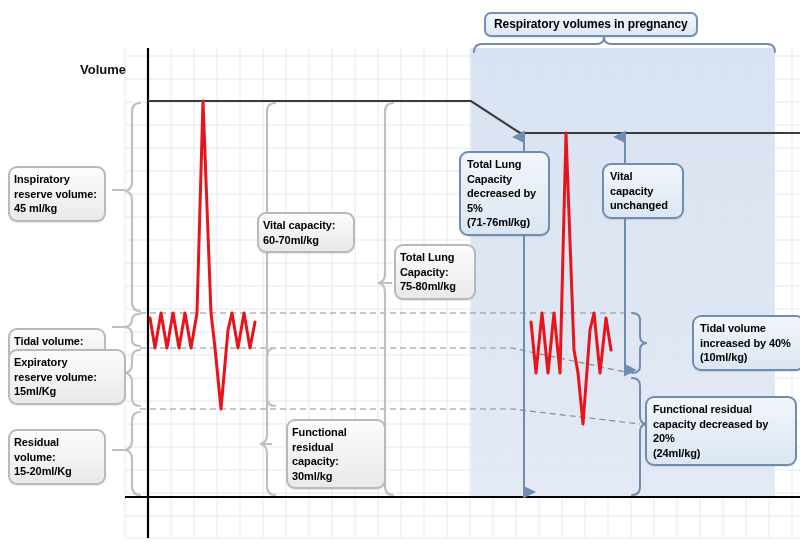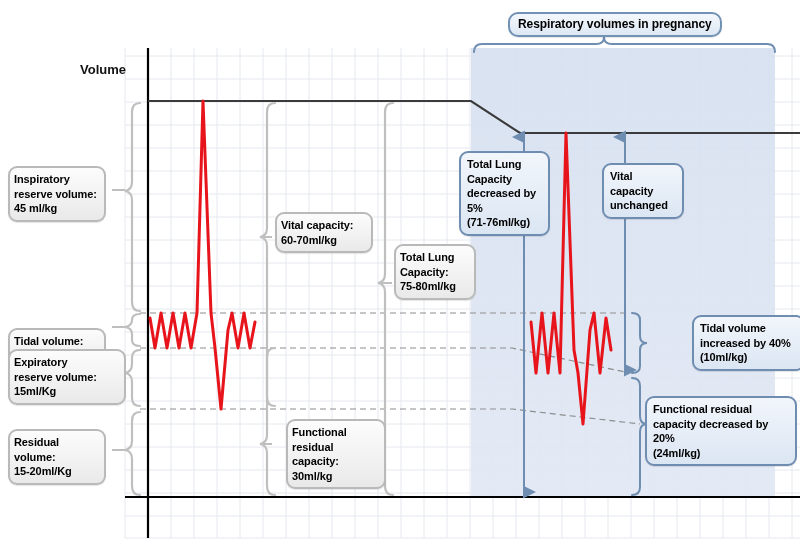--- a/index.html
+++ b/index.html
@@ -206,31 +206,31 @@
          L536,373 L542,313 L548,373 L554,313 L560,373
          L566,133
          L574,350 L578,373
          L583,424
          L590,330 L594,313
          L600,373 L606,318 L611,350"></path>
   </svg>
 
   <div class="axis-label" style="left:80px;top:62px;">Volume</div>
 
-  <div class="bbox title-box" style="left:508px;top:12px;border-radius:10px;">Respiratory volumes in pregnancy</div>
+  <div class="bbox title-box" style="left:484px;top:12px;">Respiratory volumes in pregnancy</div>
 
   <div class="gbox" style="left:8px;top:166px;width:98px;">Inspiratory<br>reserve volume:<br>45 ml/kg</div>
 
   <div class="gbox" style="left:8px;top:310px;width:98px;margin-top:18px;">Tidal volume:<br>7ml/Kg</div>
 
   <div class="gbox" style="left:8px;top:349px;width:118px;">Expiratory<br>reserve volume:<br>15ml/Kg</div>
 
   <div class="gbox" style="left:8px;top:429px;width:98px;">Residual volume:<br>15-20ml/Kg</div>
 
-  <div class="gbox" style="left:275px;top:212px;width:98px;">Vital capacity:<br>60-70ml/kg</div>
+  <div class="gbox" style="left:257px;top:212px;width:98px;">Vital capacity:<br>60-70ml/kg</div>
 
   <div class="gbox" style="left:286px;top:419px;width:100px;">Functional<br>residual capacity:<br>30ml/kg</div>
 
   <div class="gbox" style="left:394px;top:244px;width:82px;">Total Lung<br>Capacity:<br>75-80ml/kg</div>
 
   <div class="bbox" style="left:459px;top:151px;width:91px;">Total Lung<br>Capacity<br>decreased by 5%<br>(71-76ml/kg)</div>
 
   <div class="bbox" style="left:602px;top:163px;width:82px;">Vital capacity<br>unchanged</div>
 
   <div class="bbox" style="left:648px;top:315px;width:113px;margin-left:44px;">Tidal volume<br>increased by 40%<br>(10ml/kg)</div>

